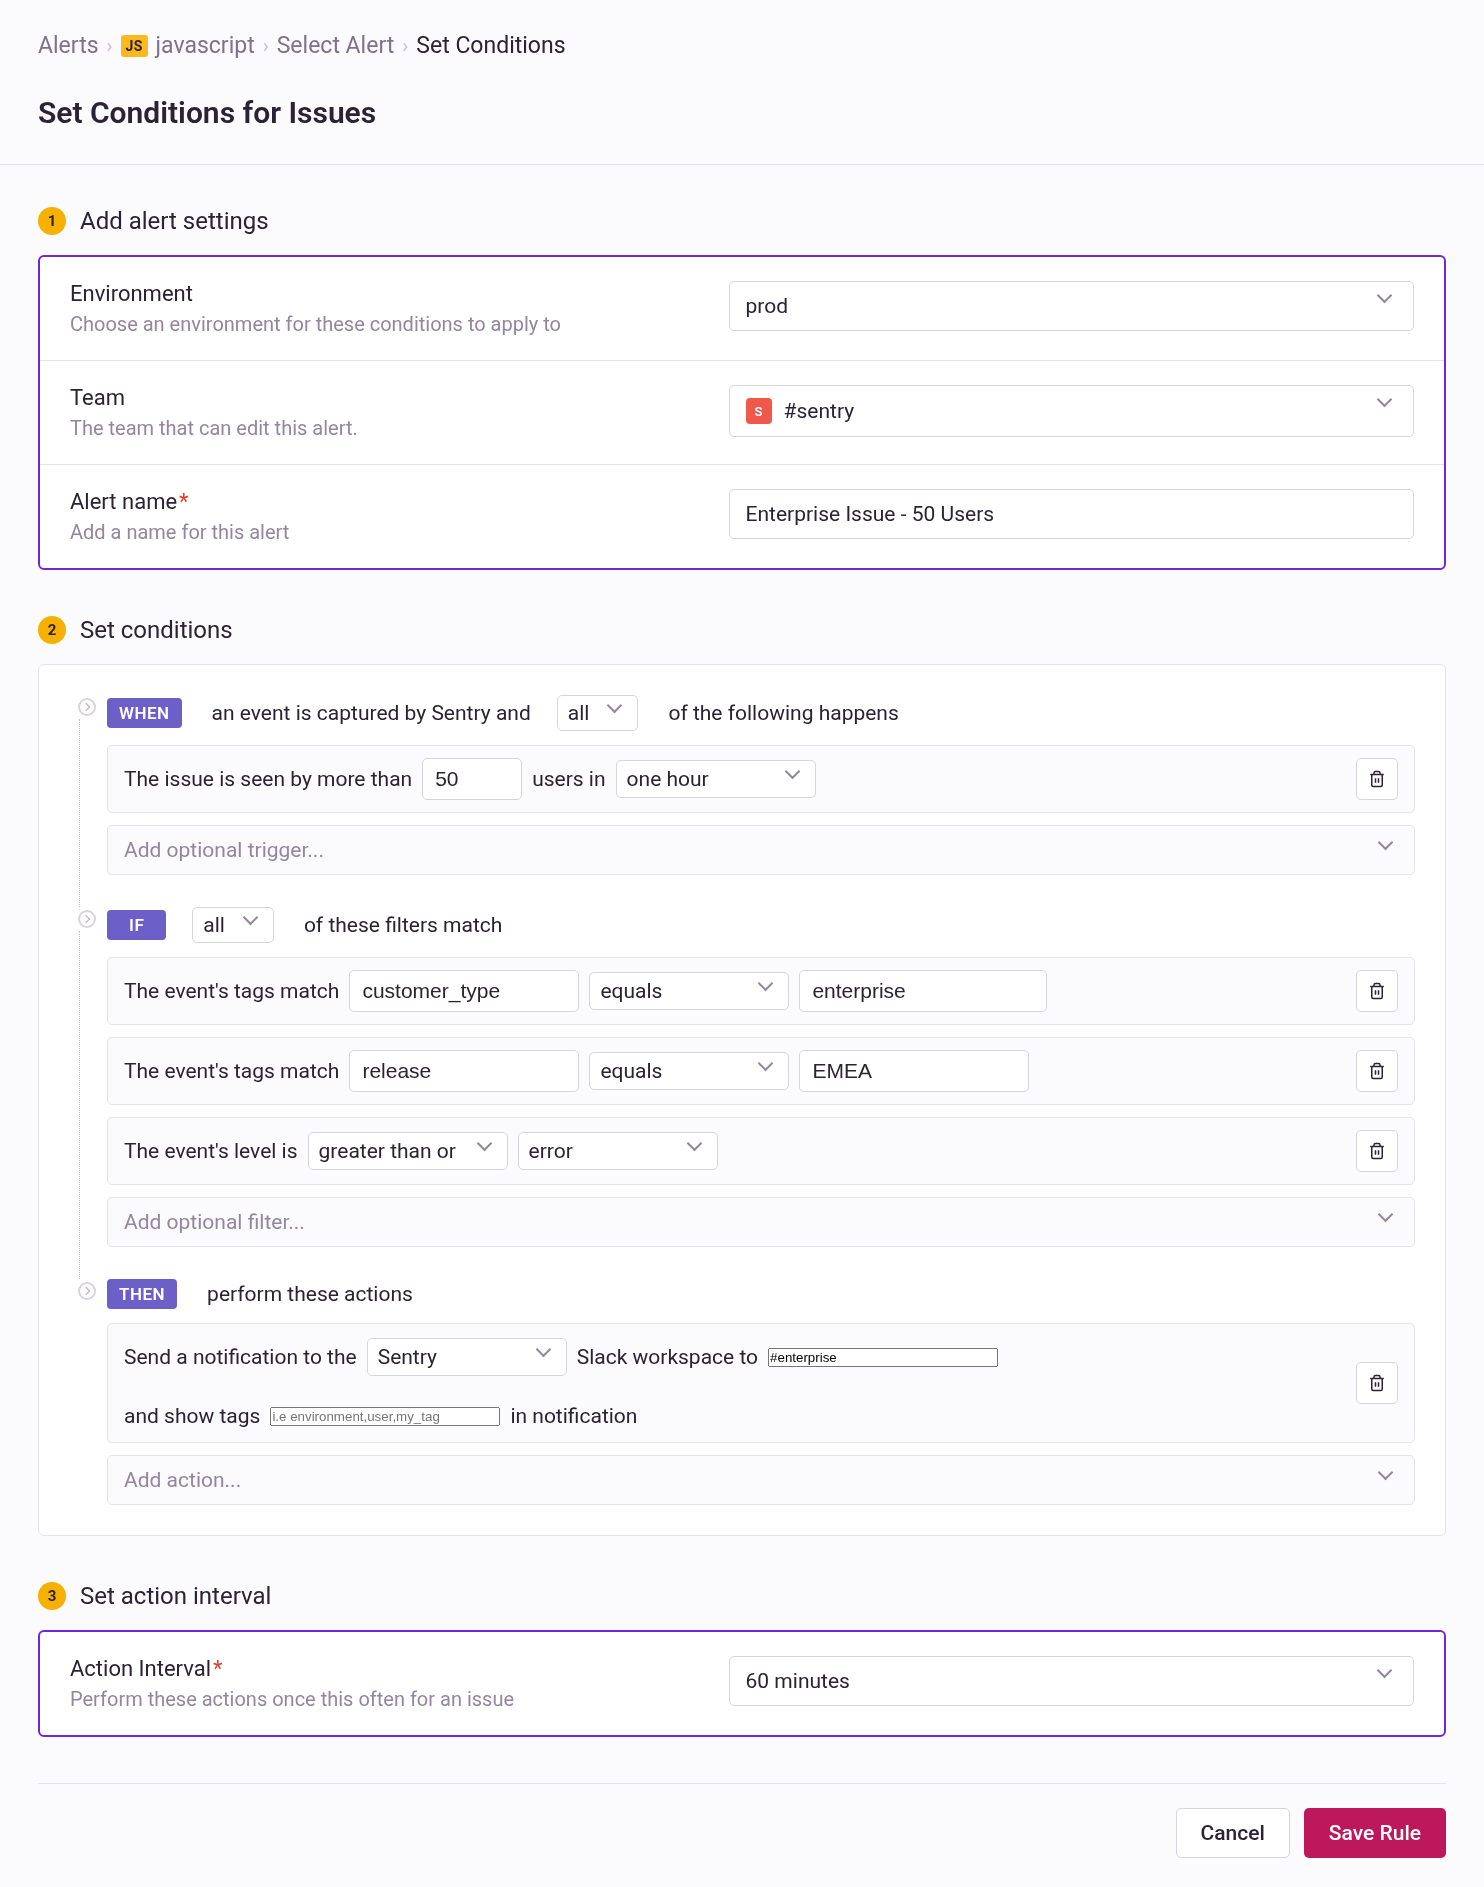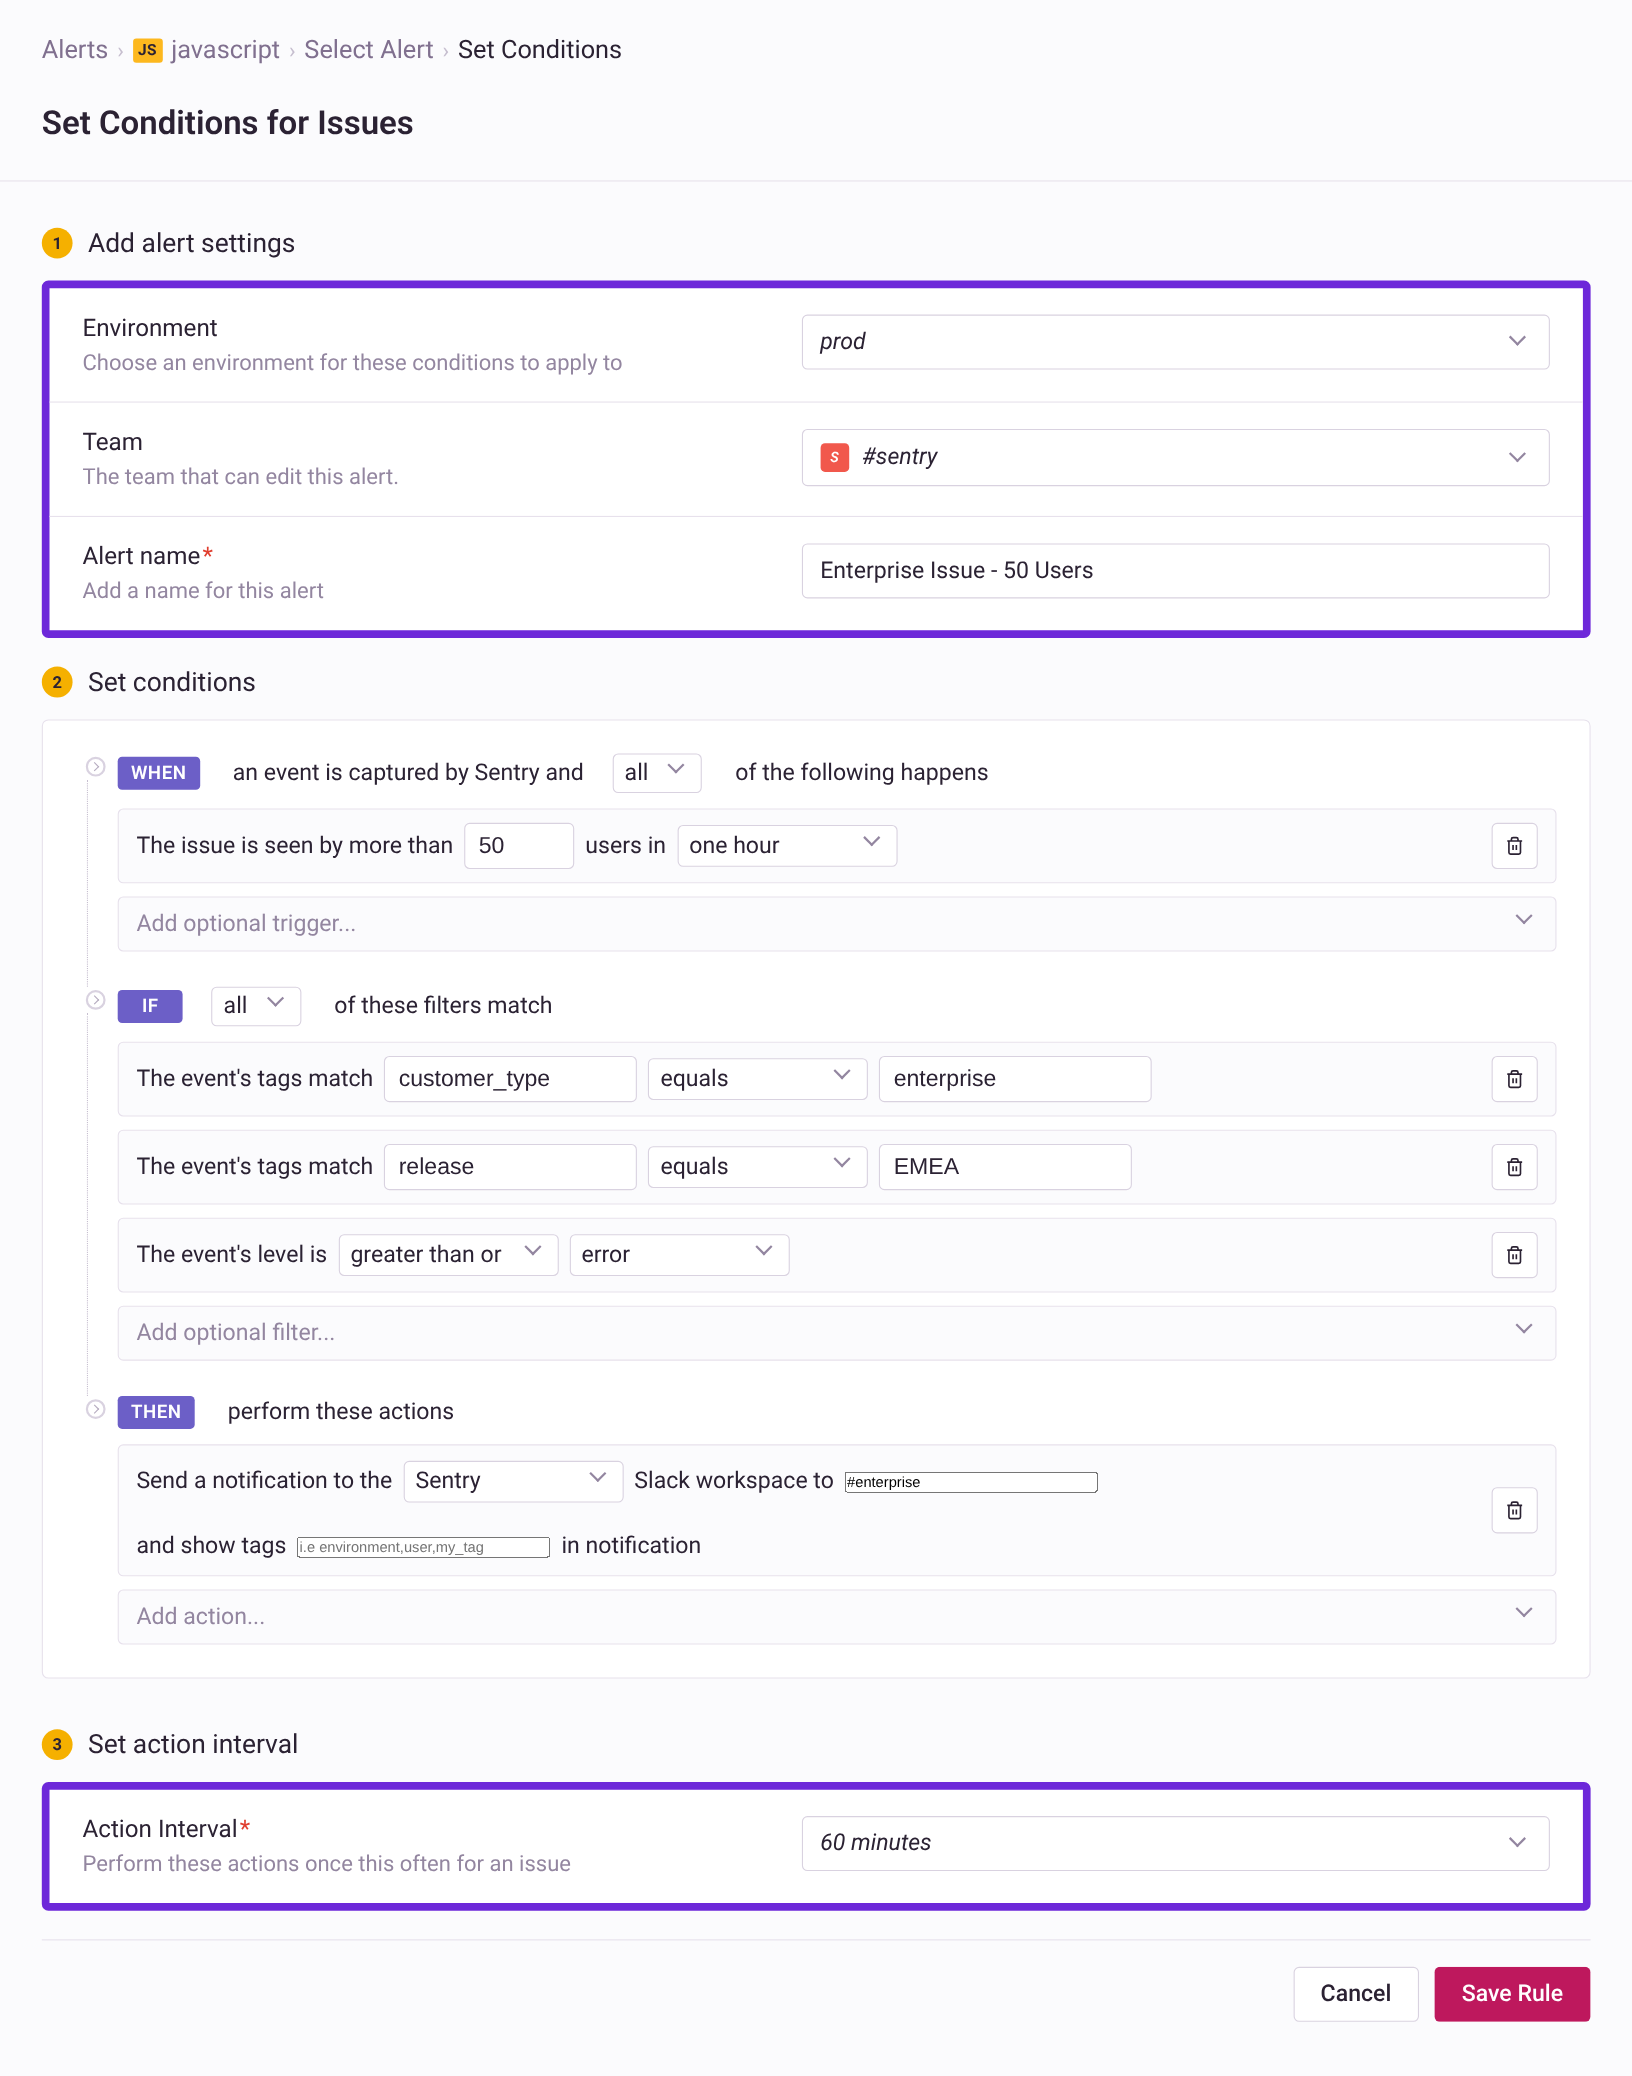--- a/index.html
+++ b/index.html
@@ -7,30 +7,30 @@
 .page-container { padding: 32px 38px; max-width: 1484px; margin: 0 auto; }
 .breadcrumb { display: flex; align-items: center; gap: 8px; color: #80708f; font-size: 23px; margin-bottom: 36px; }
 .breadcrumb .sep { color: #c6becf; font-size: 20px; }
 .breadcrumb .current { color: #2b2233; }
 .js-badge { background: #fdb81e; color: #2b2233; font-size: 14px; font-weight: 700; padding: 3px 5px; border-radius: 3px; letter-spacing: 0.3px; }
 h1.page-title { font-size: 30px; font-weight: 600; color: #2b2233; margin-bottom: 18px; }
 .header-area { border-bottom: 1px solid #e7e1ec; margin: 0 -38px 42px; padding: 0 38px 16px; }
 .section-header { display: flex; align-items: center; gap: 14px; margin-bottom: 20px; }
 .step-badge { width: 28px; height: 28px; background: #f5b000; color: #2b2233; border-radius: 50%; display: flex; align-items: center; justify-content: center; font-size: 15px; font-weight: 700; }
 .section-title { font-size: 24px; color: #2b2233; }
-.panel { border: 7px solid #6d28d9; background: #fff; border-radius: 6px; margin-bottom: 26px; }
+.panel { border: 2px solid #6d28d9; background: #fff; border-radius: 6px; margin-bottom: 46px; }
 .panel-row { display: flex; align-items: flex-start; padding: 24px 30px; border-bottom: 1px solid #e7e1ec; }
 .panel-row:last-child { border-bottom: none; }
 .panel-row .label-col { flex: 0 0 49%; }
 .panel-row .label-col .row-title { font-size: 22px; color: #2b2233; margin-bottom: 6px; }
 .panel-row .label-col .row-sub { font-size: 20px; color: #9386a0; }
 .panel-row .input-col { flex: 1; }
 .required { color: #e03e2f; margin-left: 2px; }
 .select, .text-input { width: 100%; border: 1px solid #d9d2e0; background: #fff; border-radius: 5px; padding: 12px 16px; font-size: 21px; color: #2b2233; font-family: inherit; }
-.select { position: relative; cursor: pointer; display: flex; align-items: flex-end; justify-content: space-between; font-style: italic; }
+.select { position: relative; cursor: pointer; display: flex; align-items: flex-start; justify-content: space-between; }
 .chevron { width: 18px; height: 18px; flex-shrink: 0; }
 .chevron::before { content: ''; display: block; width: 9px; height: 9px; border-right: 2px solid #9386a0; border-bottom: 2px solid #9386a0; transform: rotate(45deg); margin-top: -4px; }
 .team-select-inner { display: flex; align-items: center; gap: 12px; }
 .team-avatar { width: 26px; height: 26px; background: #f1584c; border-radius: 4px; display: flex; align-items: center; justify-content: center; color: #fff; font-size: 13px; font-weight: 600; }
 .conditions-panel { border: 1px solid #e7e1ec; background: #fff; border-radius: 6px; padding: 30px 30px; margin-bottom: 46px; position: relative; }
 .clause-group { position: relative; margin-bottom: 32px; }
 .clause-group:last-child { margin-bottom: 0; }
 .clause-bullet { position: absolute; left: -29px; top: 3px; width: 18px; height: 18px; border-radius: 50%; border: 2px solid #d9d2e0; display: flex; align-items: center; justify-content: center; }
 .clause-bullet::before { content: ''; width: 5px; height: 5px; border-right: 1.5px solid #b5abbf; border-top: 1.5px solid #b5abbf; transform: rotate(45deg); margin-left: -2px; }
 .clause-tag { background: #6c5fc7; color: #fff; font-size: 17px; font-weight: 600; padding: 5px 12px; border-radius: 4px; letter-spacing: 0.5px; }

